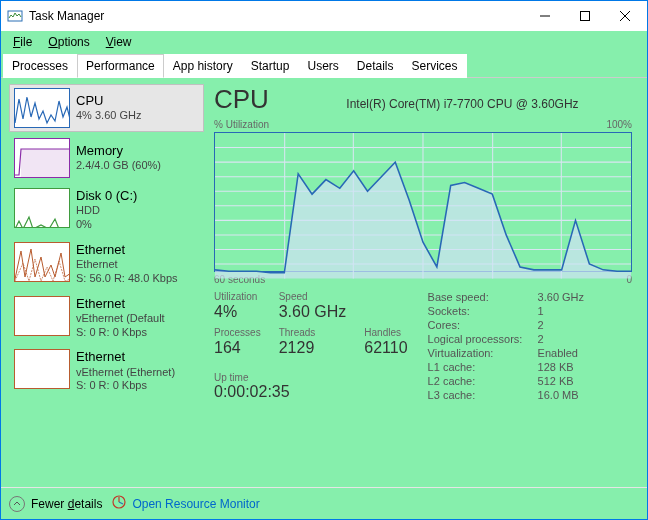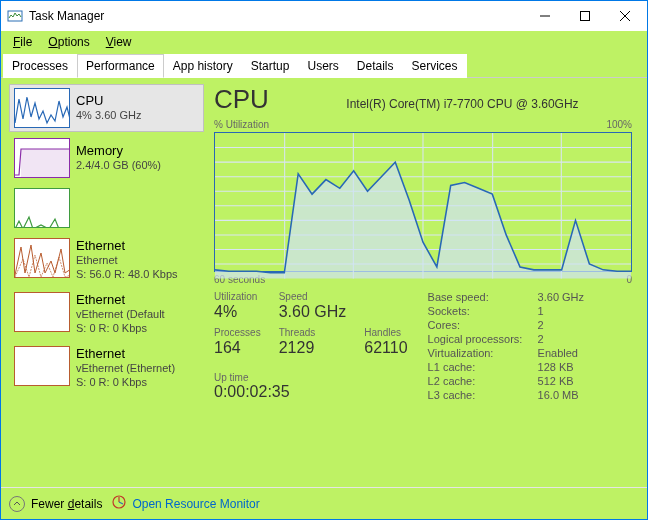--- a/index.html
+++ b/index.html
@@ -1,17 +1,17 @@
 <!DOCTYPE html>
 <html><head>
 <meta charset="utf-8">
 <style>
   * { box-sizing: border-box; margin: 0; padding: 0; font-family: "Segoe UI", Tahoma, sans-serif; }
   html, body { width: 648px; height: 520px; overflow: hidden; }
-  .window { width: 648px; height: 520px; border: 1px solid #0078e7; background: #bef264; display: flex; flex-direction: column; }
+  .window { width: 648px; height: 520px; border: 1px solid #0078e7; background: #86efac; display: flex; flex-direction: column; }
   .titlebar { height: 30px; display: flex; align-items: center; padding: 0 2px 0 6px; background: #fff; }
   .titlebar .icon { width: 16px; height: 16px; margin-right: 6px; }
   .titlebar .title { font-size: 12px; flex: 1; }
   .winbtn { width: 40px; height: 28px; display: flex; align-items: center; justify-content: center; }
   .winbtn svg { width: 10px; height: 10px; stroke: #000; stroke-width: 1; fill: none; }
   .menubar { display: flex; padding: 2px 4px; font-size: 12px; }
   .menubar .mitem { padding: 2px 8px; }
   .menubar .mitem span.ul { text-decoration: underline; }
   .tabs { display: flex; font-size: 12px; border-bottom: 1px solid #ccc; padding: 0 2px; }
   .tab { padding: 4px 8px; border: 1px solid transparent; position: relative; top: 1px; background: #fff; }
@@ -117,20 +117,25 @@
           <div class="sub">2.4/4.0 GB (60%)</div>
         </div>
       </div>
 
       <div class="sideitem">
         <div class="thumb" style="border-color:#3f9b3f">
           <svg viewBox="0 0 56 40" width="56" height="40">
               <polyline points="0,40 4,32 8,40 14,28 18,40 26,36 34,40 40,30 44,40 56,40" fill="none" stroke="#3f9b3f" stroke-width="1.2"></polyline>
             </svg>
         </div>
+        <div class="sideinfo">
+          <div class="t">Disk 0 (C:)</div>
+          <div class="sub">HDD</div>
+          <div class="sub">0%</div>
+        </div>
       </div>
 
       <div class="sideitem">
         <div class="thumb" style="border-color:#b85c2f">
           <svg viewBox="0 0 56 40" width="56" height="40">
             <polyline points="0,36 6,8 10,34 16,6 20,34 26,14 30,34 36,22 40,34 46,10 50,34 56,30" fill="none" stroke="#b85c2f" stroke-width="1"></polyline>
             <polyline points="0,38 8,20 14,38 20,16 26,38 32,24 38,38 44,18 50,38 56,36" fill="none" stroke="#b85c2f" stroke-width="0.7" stroke-dasharray="2 1"></polyline>
           </svg>
         </div>
         <div class="sideinfo">

